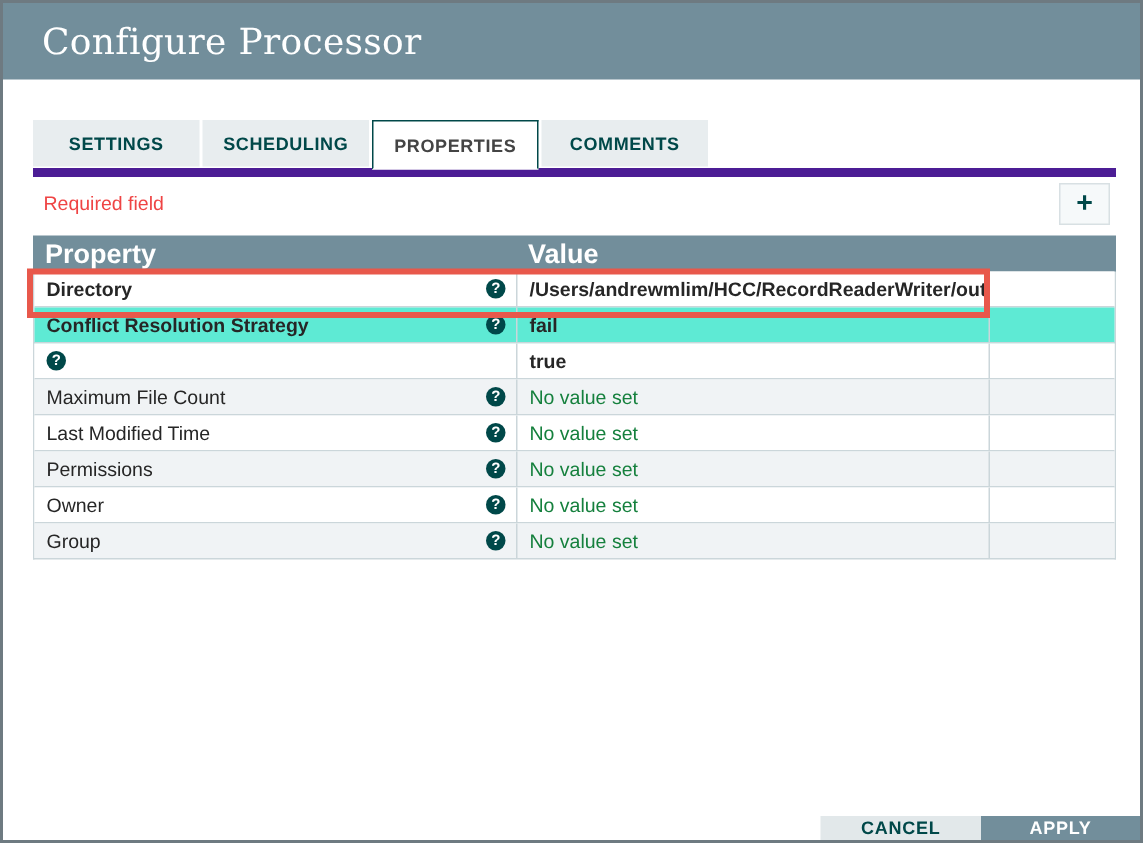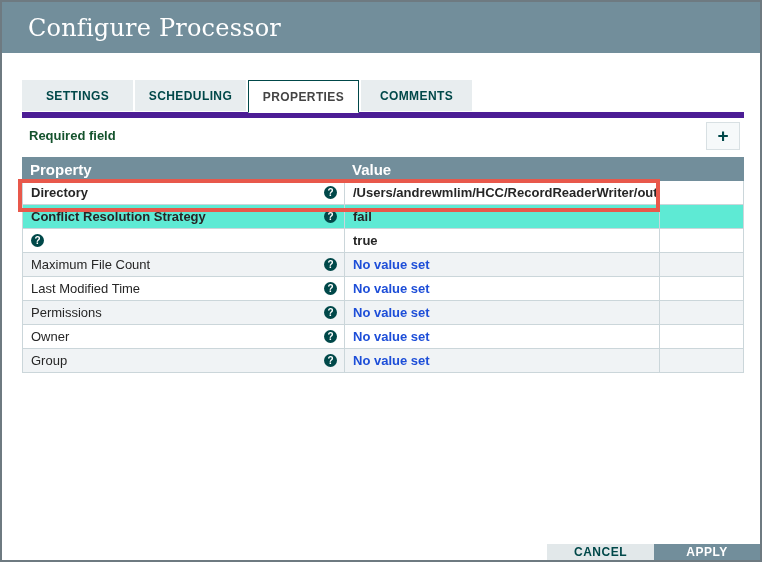--- a/index.html
+++ b/index.html
@@ -28,54 +28,54 @@
     display:flex;align-items:center;justify-content:center;
     letter-spacing:.4px;cursor:pointer;
   }
   .tab.active{
     background:#ffffff;color:#444444;height:33px;margin-bottom:-1px;
     border:1px solid #004849;border-bottom:1px solid #ffffff;z-index:2;
   }
   
   .required-row{position:absolute;left:20px;top:118px;width:722px;height:32px;}
   .required-label{
-    position:absolute;left:7px;top:8px;font-size:13px;font-weight:bold;color:#14532d;
+    position:absolute;left:7px;top:8px;font-size:13px;font-weight:normal;color:#ef4444;
   }
   .add-btn{
     position:absolute;right:4px;top:2px;width:34px;height:28px;
     background:#F6F9FA;border:1px solid #D8E0E3;box-sizing:border-box;
     display:flex;align-items:center;justify-content:center;cursor:pointer;
   }
   .add-btn span{color:#004849;font-size:19px;font-weight:bold;line-height:1;margin-top:-2px;}
   
   .prop-table{
     position:absolute;left:20px;top:156px;width:722px;
     border-left:1px solid #CBD6DA;border-right:1px solid #CBD6DA;border-bottom:1px solid #CBD6DA;
     box-sizing:border-box;
   }
   .t-header{
     display:grid;grid-template-columns:322px 315px 1fr;height:24px;
-    background:#728E9B;color:#ffffff;font-size:15px;font-weight:bold;
+    background:#728E9B;color:#ffffff;font-size:18px;font-weight:bold;
     margin:-1px -1px 0 -1px;
   }
   .t-header .cell{display:flex;align-items:center;padding-left:8px;}
   .t-row{
     display:grid;grid-template-columns:322px 315px 1fr;height:23px;
     border-bottom:1px solid #CBD6DA;background:#fff;font-size:13px;color:#262626;
   }
   .t-row:last-child{border-bottom:none;}
   .t-row .cell{display:flex;align-items:center;padding-left:8px;overflow:hidden;white-space:nowrap;gap:14px;}
   .t-row .cell.prop{justify-content:space-between;padding-right:7px;border-right:1px solid #CBD6DA;}
   .t-row .cell.val{border-right:1px solid #CBD6DA;}
   .t-row.bg-cream{background:#5eead4;}
   .t-row.bg-gray{background:#F0F3F5;}
   .t-row .pname{font-weight:normal;}
   .t-row.required .pname{font-weight:bold;}
   .t-row .vtext{font-weight:bold;color:#262626;}
-  .t-row.unset .vtext{font-weight:bold;color:#1d4ed8;}
+  .t-row.unset .vtext{font-weight:normal;color:#15803d;}
   .help-icon{
     flex:0 0 auto;width:13px;height:13px;border-radius:50%;background:#004849;
     color:#ffffff;font-size:10px;font-weight:bold;line-height:13px;text-align:center;
     cursor:pointer;
   }
   
   .highlight-box{
     position:absolute;left:16px;top:177px;width:642px;height:33px;
     border:4px solid #E8584B;box-sizing:border-box;z-index:6;pointer-events:none;
   }

